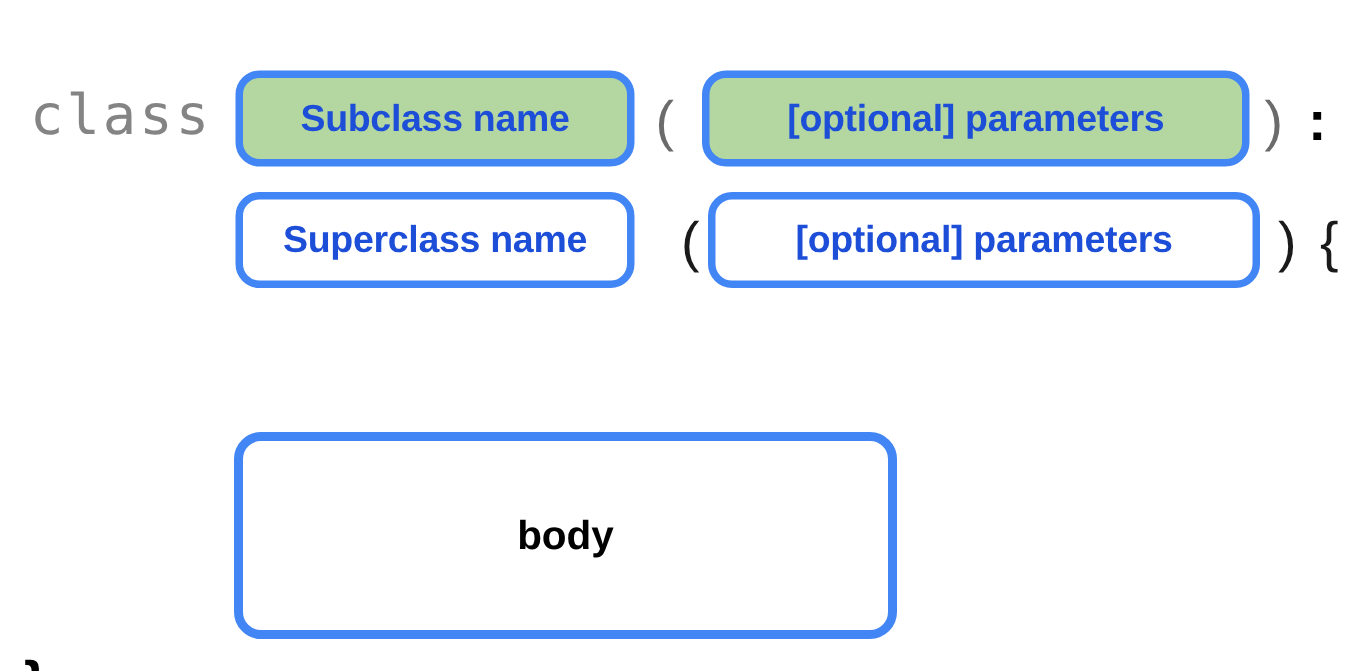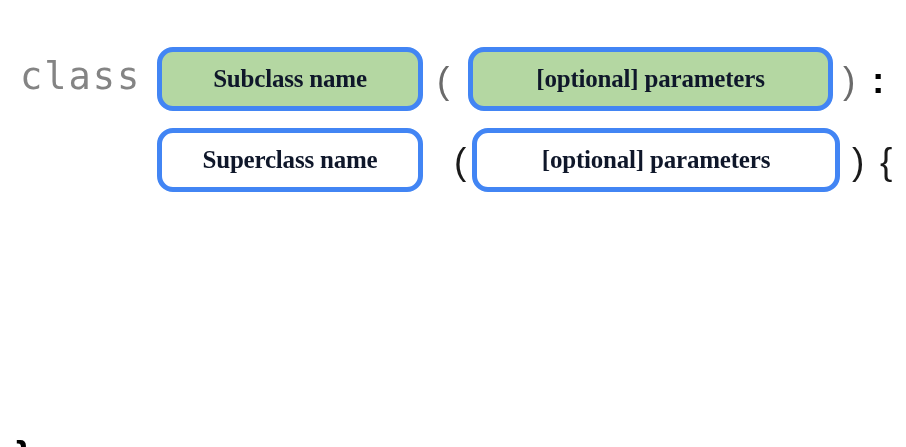--- a/index.html
+++ b/index.html
@@ -48,24 +48,24 @@
     box-sizing: border-box;
     border: 5px solid #4285f4;
     border-radius: 16px;
     background: #ffffff;
     display: flex;
     align-items: center;
     justify-content: center;
   }
   .rbox.green { background: #b4d7a2; }
   .rbox .rbox-label {
-    font-family: Liberation Serif, serif;
+    font-family: Liberation Sans, sans-serif;
     font-size: 25px;
     font-weight: 600;
-    color: #0f172a;
+    color: #1d4ed8;
     letter-spacing: -0.2px;
     white-space: nowrap;
   }
 
   
   .body-box {
     position: absolute;
     box-sizing: border-box;
     border: 6px solid #4285f4;
     border-radius: 18px;
@@ -122,16 +122,19 @@
   <span class="punct dark" style="left:454px; top:103px;">(</span>
 
   <div class="rbox" style="left:472px; top:88px; width:368px; height:64px;">
     <span class="rbox-label">[optional] parameters</span>
   </div>
 
   <span class="punct dark" style="left:852px; top:103px;">)</span>
 
   <span class="punct dark" style="left:880px; top:103px;">{</span>
 
+  <div class="body-box" style="left:156px; top:248px; width:442px; height:138px;">
+    <span class="body-label">body</span>
+  </div>
 
   <span class="close-brace">}</span>
 
 </div>
 
 </body></html>

